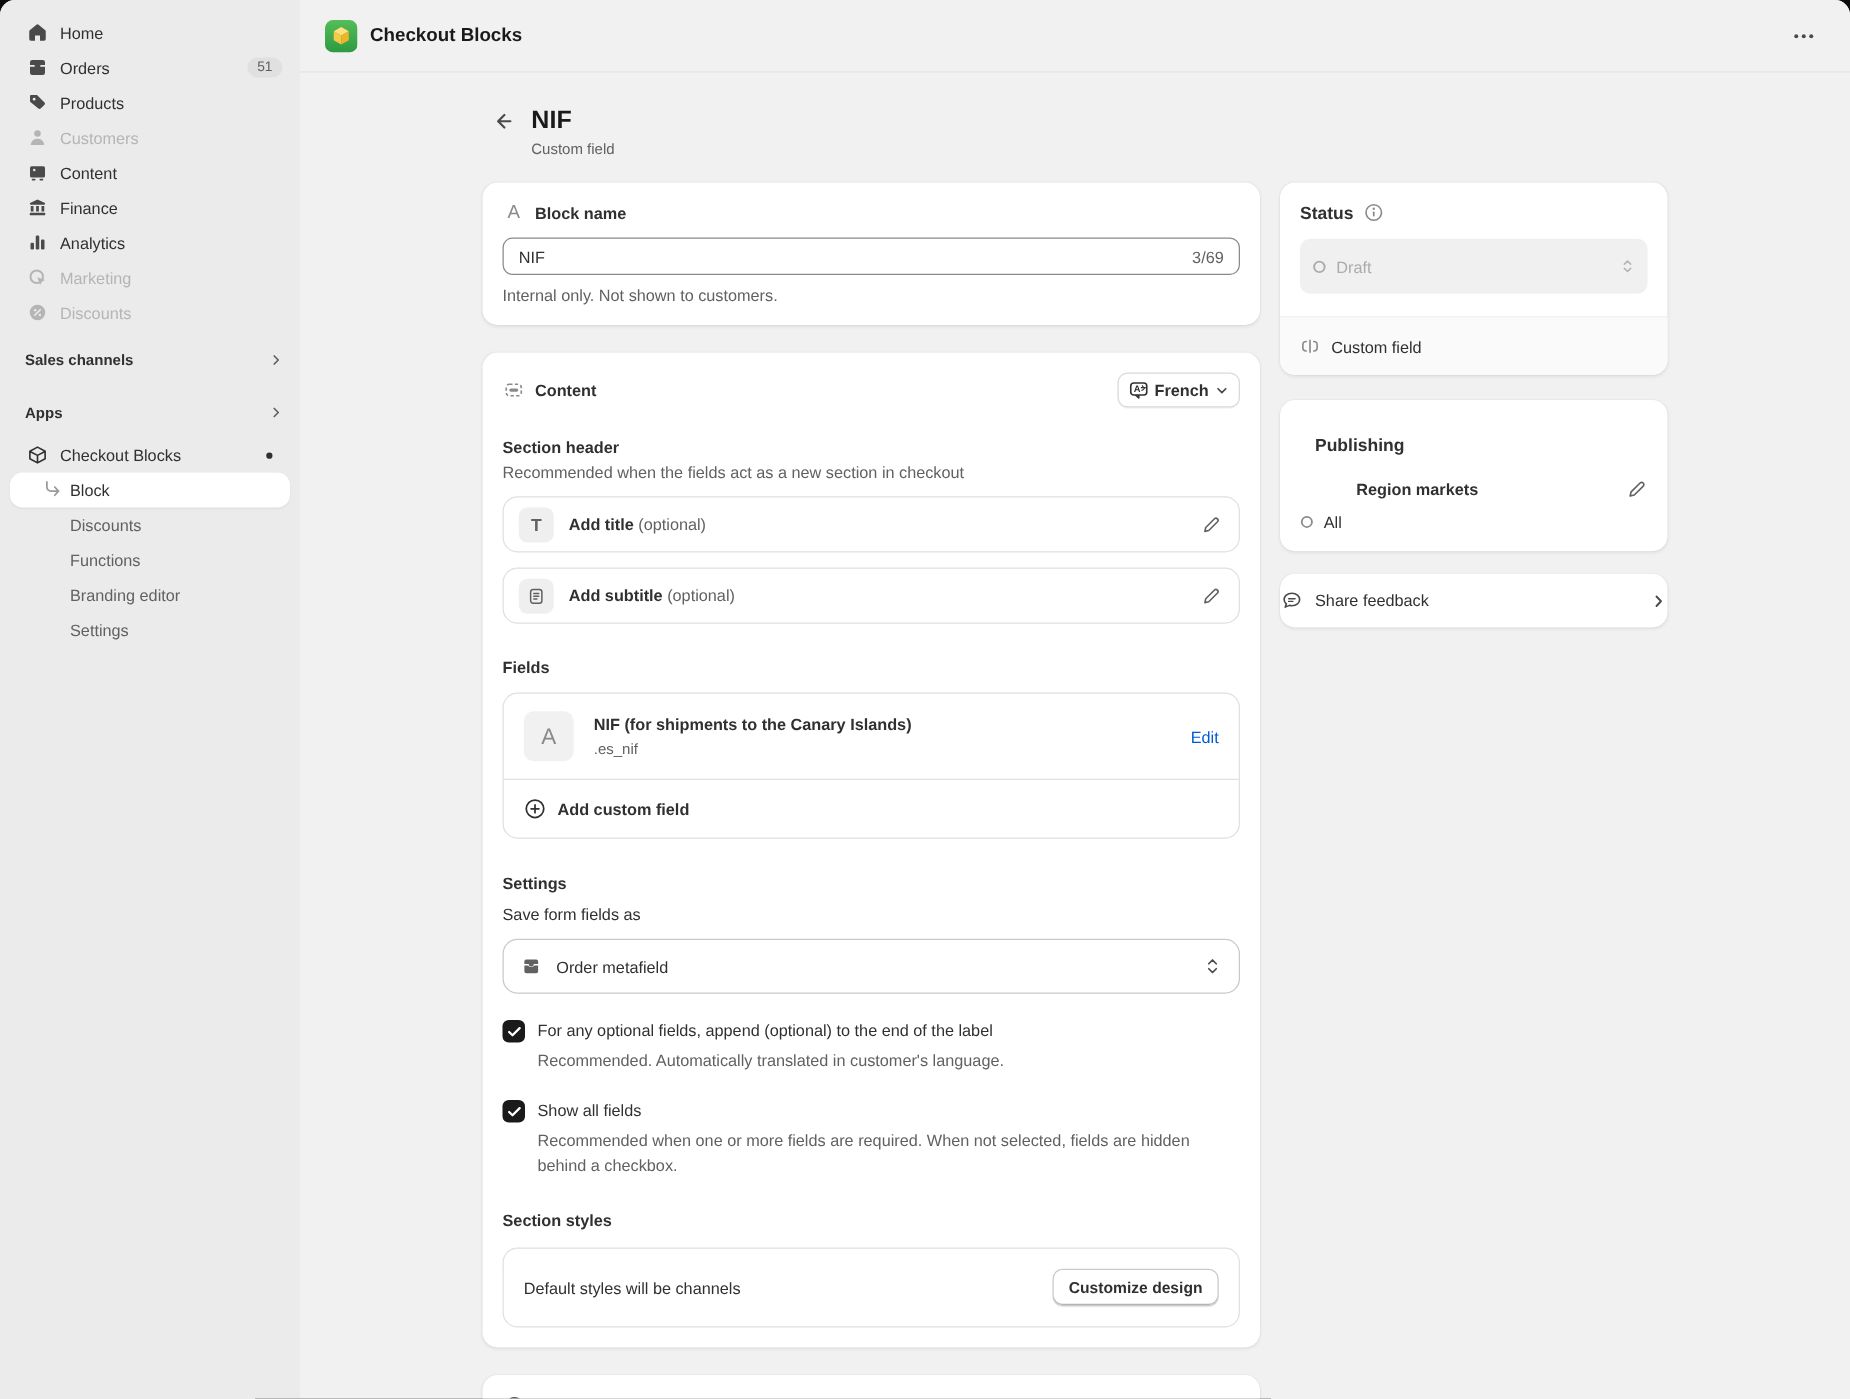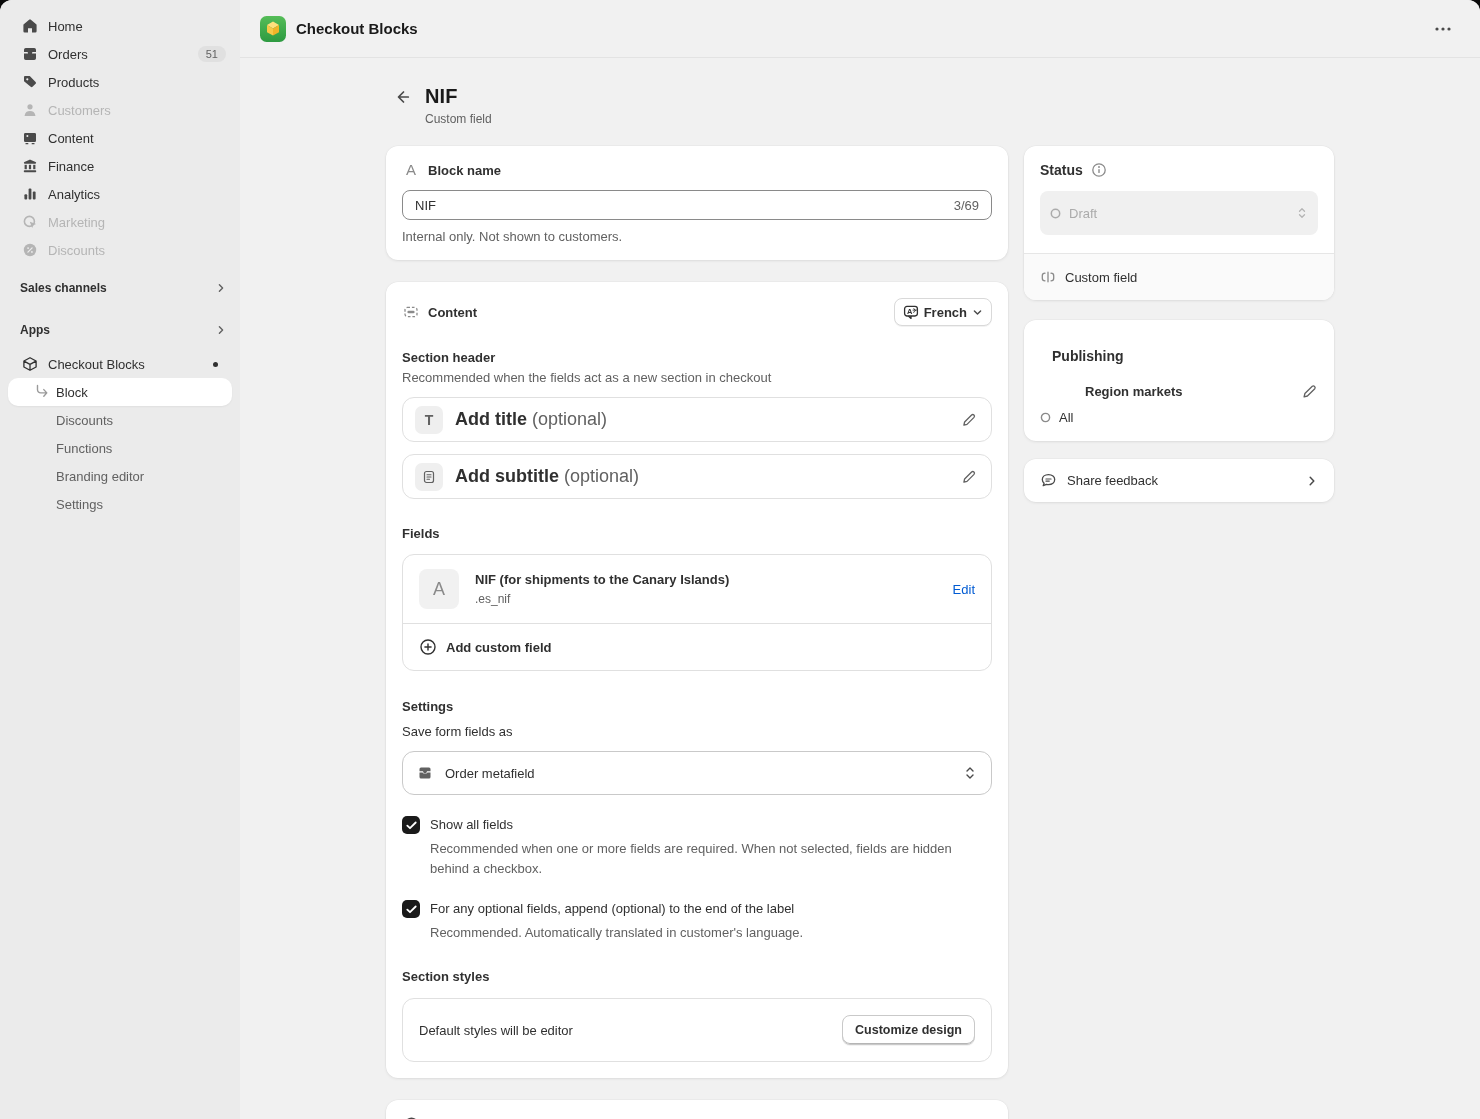--- a/index.html
+++ b/index.html
@@ -84,21 +84,21 @@
   .subsection-desc { font-size:13px; color:#616161; margin-top:5px; }
   .placeholder-row {
     display:flex; align-items:center; gap:12px; height:45px; padding:0 14px 0 12px;
     border:1px solid #e0e0e0; border-radius:12px; margin-top:12px; cursor:pointer;
   }
   .mini-square {
     width:28px; height:28px; border-radius:7px; background:#efefef;
     display:flex; align-items:center; justify-content:center; color:#616161;
     font-size:14px; font-weight:700; flex:none;
   }
-  .row-label { font-size:18px; font-weight:700; color:#303030; }
+  .row-label { font-size:13px; font-weight:700; color:#303030; }
   .optional { font-weight:400; color:#616161; }
   .row-edit { margin-left:auto; display:flex; }
   .fields-box { border:1px solid #e0e0e0; border-radius:12px; margin-top:13px; }
   .field-row { display:flex; align-items:center; padding:14px 16px; }
   .field-thumb {
     width:40px; height:40px; border-radius:8px; background:#f1f1f1; flex:none;
     display:flex; align-items:center; justify-content:center;
     font-size:18px; color:#8a8a8a;
   }
   .field-info { margin-left:16px; flex:1; }
@@ -142,21 +142,21 @@
   .card-footer {
     border-top:1px solid #e6e6e6; background:#fafafa; border-radius:0 0 12px 12px;
     display:flex; align-items:center; gap:9px; padding:15px 16px;
     font-size:13px; color:#303030;
   }
   .pub-row { display:flex; align-items:center; margin-top:19px;padding-left:45px; }
   .pub-label { font-size:13px; font-weight:700; color:#303030; }
   .icon-btn { background:none; border:none; padding:0; margin-left:auto; cursor:pointer; display:flex; }
   .pub-value { display:flex; align-items:center; gap:8px; margin-top:10px; font-size:13px; color:#303030; }
   .feedback-card {
-    width:100%; display:flex; align-items:center; gap:10px; padding:13px 16px;
+    width:100%; display:flex; align-items:center; gap:10px; padding:13px 1px;
     background:#fff; border:none; border-radius:12px; cursor:pointer;
     box-shadow:0 1px 3px rgba(26,26,26,.08), 0 0 0 .5px rgba(0,0,0,.04);
     font:400 13px "Liberation Sans","DejaVu Sans",sans-serif; color:#303030;
     margin-bottom:0; margin-top:18px;
   }
   .feedback-card .chev { margin-left:auto; display:flex; }
   .mt0 { margin-top:0; }
   .gap20 { margin-bottom:20px; }
 </style>
 </head>
@@ -447,40 +447,40 @@
                 </span>
               </div>
 
               <div class="checkbox-row">
                 <span class="checkbox">
                   <svg width="11" height="9" viewBox="0 0 11 9">
                       <path d="M1.3 4.6 4 7.2 9.7 1.5" fill="none" stroke="#fff" stroke-width="1.8" stroke-linecap="round" stroke-linejoin="round"></path>
                     </svg>
                 </span>
                 <div style="flex:1;">
-                  <div class="checkbox-label">Show all fields</div>
-                  <div class="checkbox-desc" style="margin-left:0;">Recommended when one or more fields are required. When not selected, fields are hidden behind a checkbox.</div>
+                  <div class="checkbox-label">For any optional fields, append (optional) to the end of the label</div>
+                  <div class="checkbox-desc" style="margin-left:0;">Recommended. Automatically translated in customer's language.</div>
                 </div>
               </div>
 
               <div class="checkbox-row">
                 <span class="checkbox">
                   <svg width="11" height="9" viewBox="0 0 11 9">
                       <path d="M1.3 4.6 4 7.2 9.7 1.5" fill="none" stroke="#fff" stroke-width="1.8" stroke-linecap="round" stroke-linejoin="round"></path>
                     </svg>
                 </span>
                 <div style="flex:1;">
-                  <div class="checkbox-label">For any optional fields, append (optional) to the end of the label</div>
-                  <div class="checkbox-desc" style="margin-left:0;">Recommended. Automatically translated in customer's language.</div>
+                  <div class="checkbox-label">Show all fields</div>
+                  <div class="checkbox-desc" style="margin-left:0;">Recommended when one or more fields are required. When not selected, fields are hidden behind a checkbox.</div>
                 </div>
               </div>
 
               <div class="subsection-title" style="margin-top:26px;">Section styles</div>
               <div class="styles-box">
-                <span>Default styles will be editor</span>
+                <span>Default styles will be channels</span>
                 <button class="btn-secondary">Customize design</button>
               </div>
             </section>
 
             <section class="card card-pad clipped">
               <div class="card-head">
                 <span class="head-icon">
                   <svg width="17" height="17" viewBox="0 0 17 17">
                       <circle cx="8.5" cy="8.5" r="6.3" fill="none" stroke="#4a4a4a" stroke-width="1.4"></circle>
                       <circle cx="8.5" cy="8.5" r="2.6" fill="none" stroke="#4a4a4a" stroke-width="1.4"></circle>

